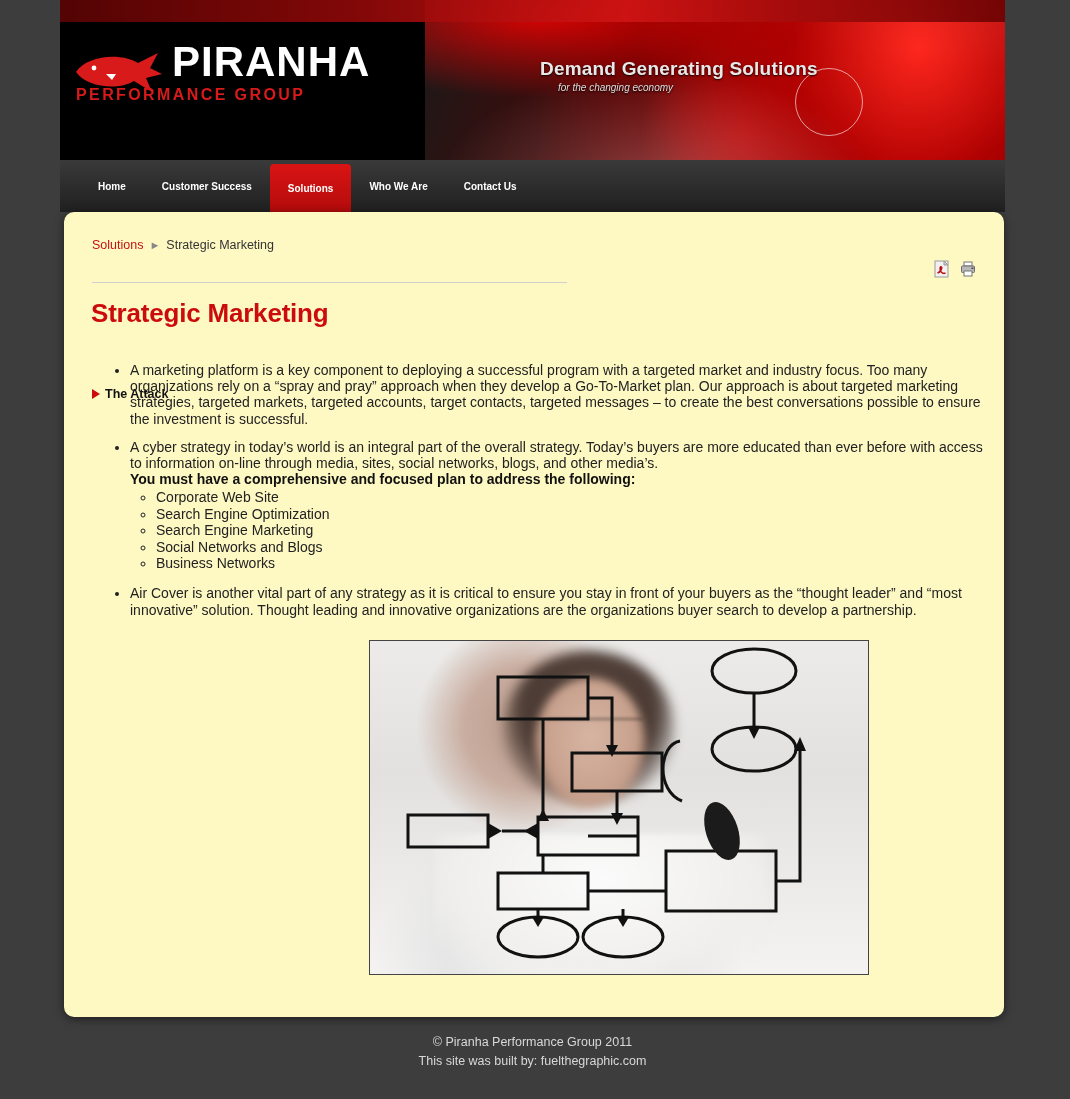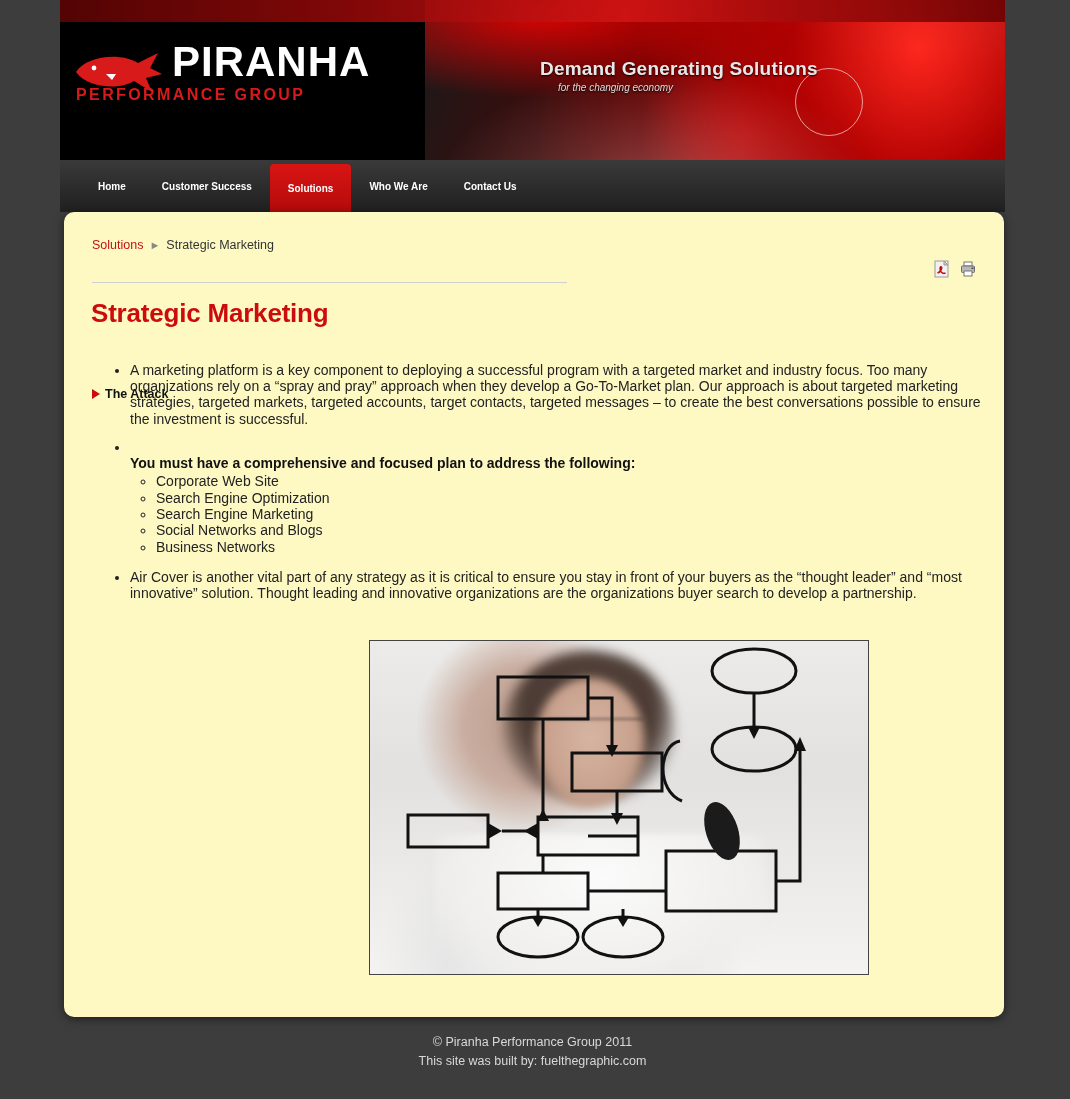--- a/index.html
+++ b/index.html
@@ -393,20 +393,21 @@
       <span class="arrow"></span>
       <span>The Attack</span>
     </div>
 
     <div class="body">
       <ul>
         <li>
           <span>A marketing platform is a key component to deploying a successful program with a targeted market and industry focus. Too many organizations rely on a “spray and pray” approach when they develop a Go-To-Market plan. Our approach is about targeted marketing strategies, targeted markets, targeted accounts, target contacts, targeted messages – to create the best conversations possible to ensure the investment is successful.</span>
         </li>
         <li>
+          <span>A cyber strategy in today’s world is an integral part of the overall strategy. Today’s buyers are more educated than ever before with access to information on-line through media, sites, social networks, blogs, and other media’s.</span>
           <br>
           <b>You must have a comprehensive and focused plan to address the following:</b>
           <ul>
             <li>Corporate Web Site</li>
             <li>Search Engine Optimization</li>
             <li>Search Engine Marketing</li>
             <li>Social Networks and Blogs</li>
             <li>Business Networks</li>
           </ul>
         </li>

